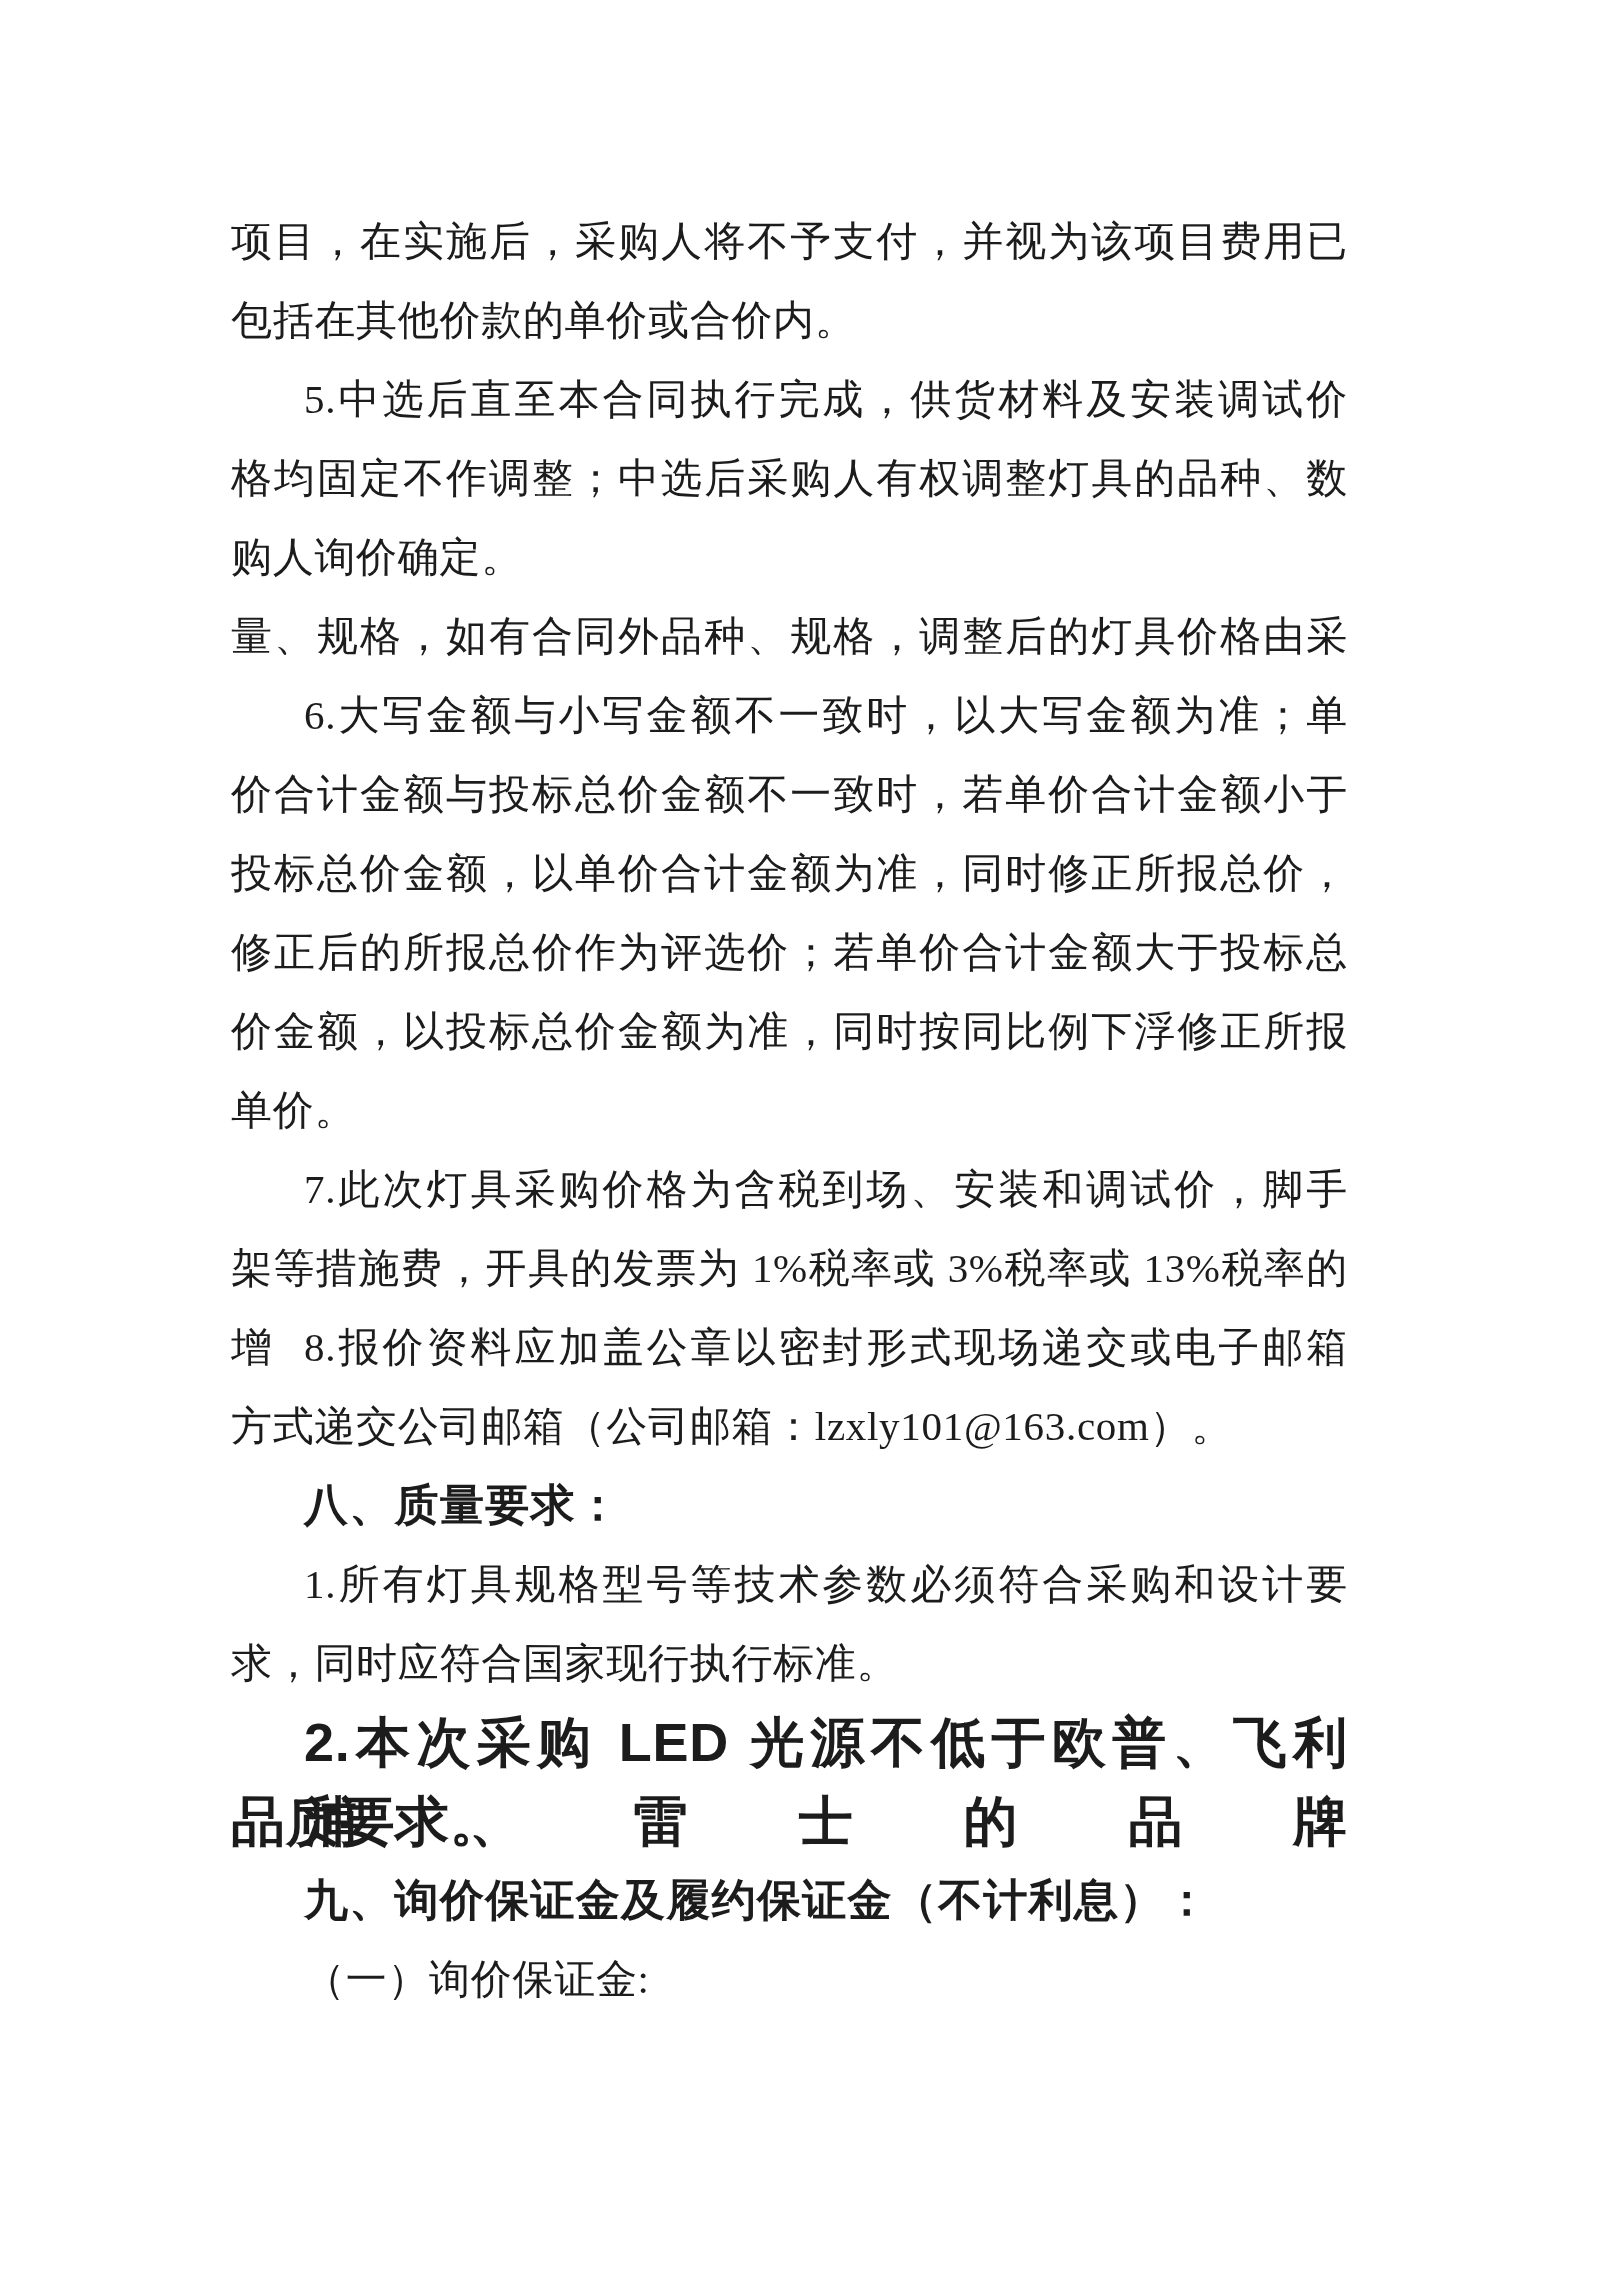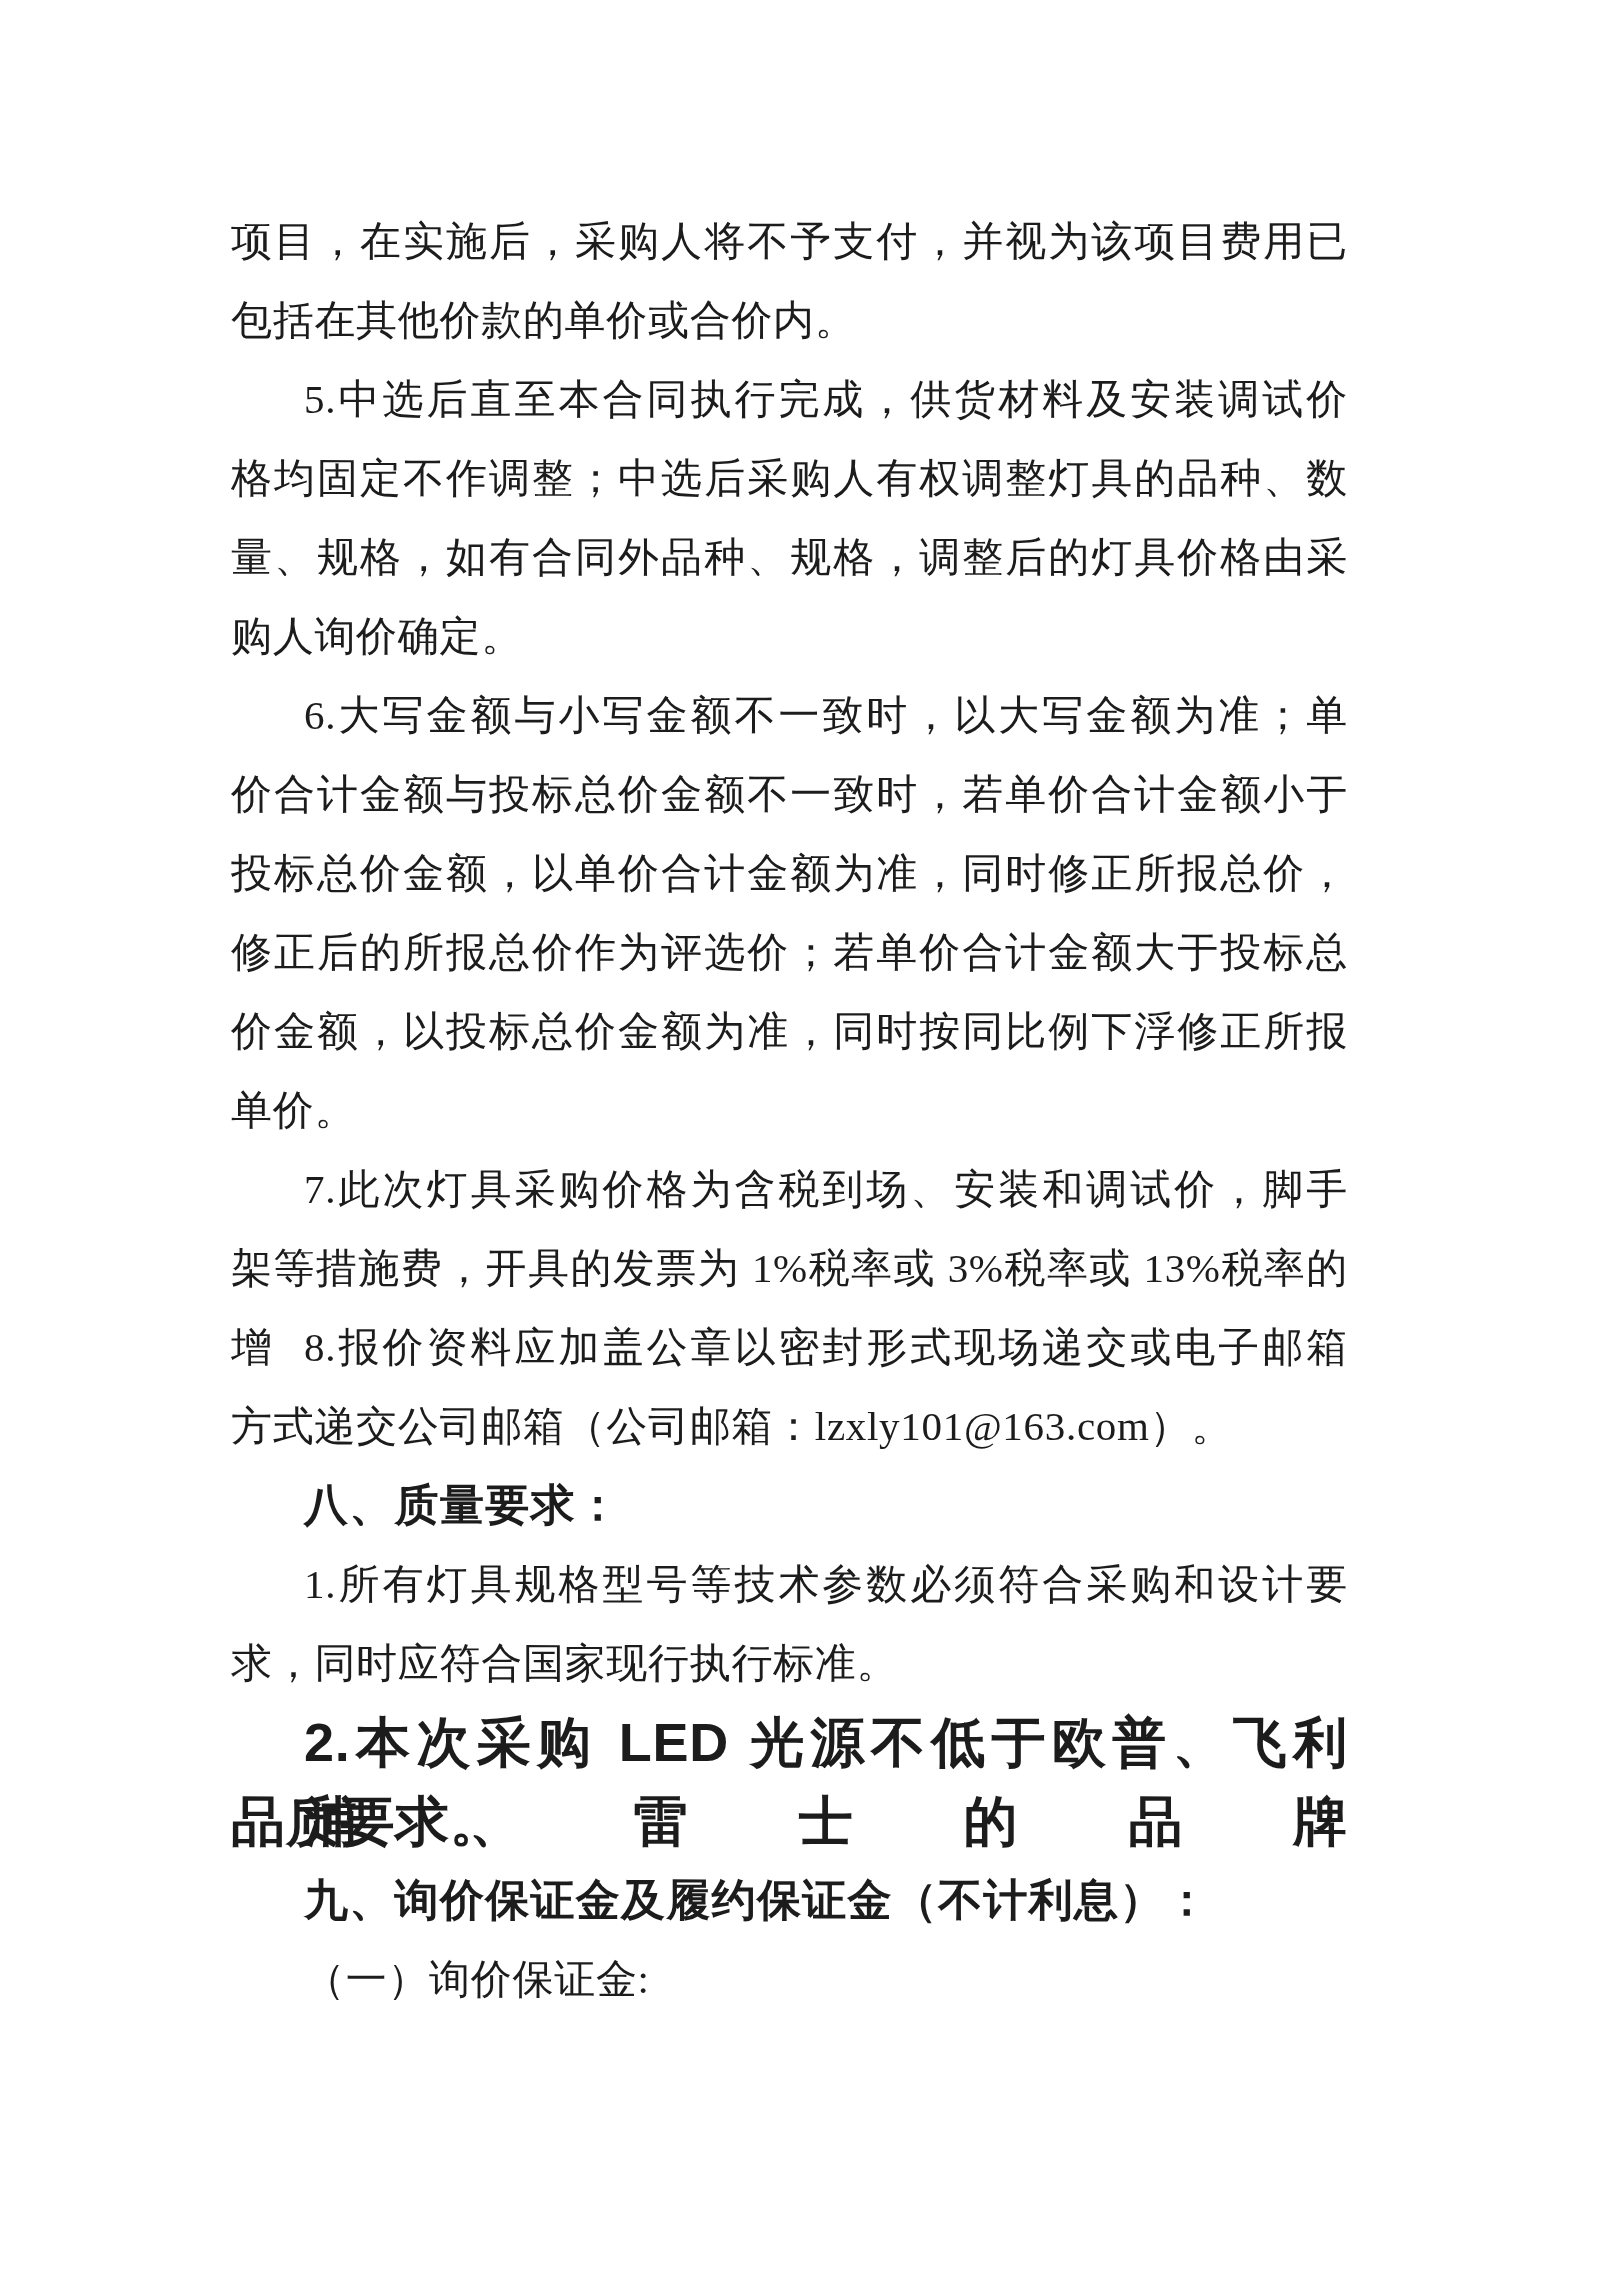--- a/index.html
+++ b/index.html
@@ -54,22 +54,22 @@
 </style>
 </head>
 <body>
 
 <div class="page">
   <div class="textblock">
     <div class="line j">项目，在实施后，采购人将不予支付，并视为该项目费用已</div>
     <div class="line">包括在其他价款的单价或合价内。</div>
     <div class="line ind j">5.中选后直至本合同执行完成，供货材料及安装调试价</div>
     <div class="line j">格均固定不作调整；中选后采购人有权调整灯具的品种、数</div>
+    <div class="line">购人询价确定。</div>
     <div class="line j">量、规格，如有合同外品种、规格，调整后的灯具价格由采</div>
-    <div class="line">购人询价确定。</div>
     <div class="line ind j">6.大写金额与小写金额不一致时，以大写金额为准；单</div>
     <div class="line j">价合计金额与投标总价金额不一致时，若单价合计金额小于</div>
     <div class="line j">投标总价金额，以单价合计金额为准，同时修正所报总价，</div>
     <div class="line j">修正后的所报总价作为评选价；若单价合计金额大于投标总</div>
     <div class="line j">价金额，以投标总价金额为准，同时按同比例下浮修正所报</div>
     <div class="line">单价。</div>
     <div class="line ind j">7.此次灯具采购价格为含税到场、安装和调试价，脚手</div>
     <div class="line j">架等措施费，开具的发票为 1%税率或 3%税率或 13%税率的增</div>
     <div class="line ind j">8.报价资料应加盖公章以密封形式现场递交或电子邮箱</div>
     <div class="line">方式递交公司邮箱（公司邮箱：lzxly101@163.com）。</div>

